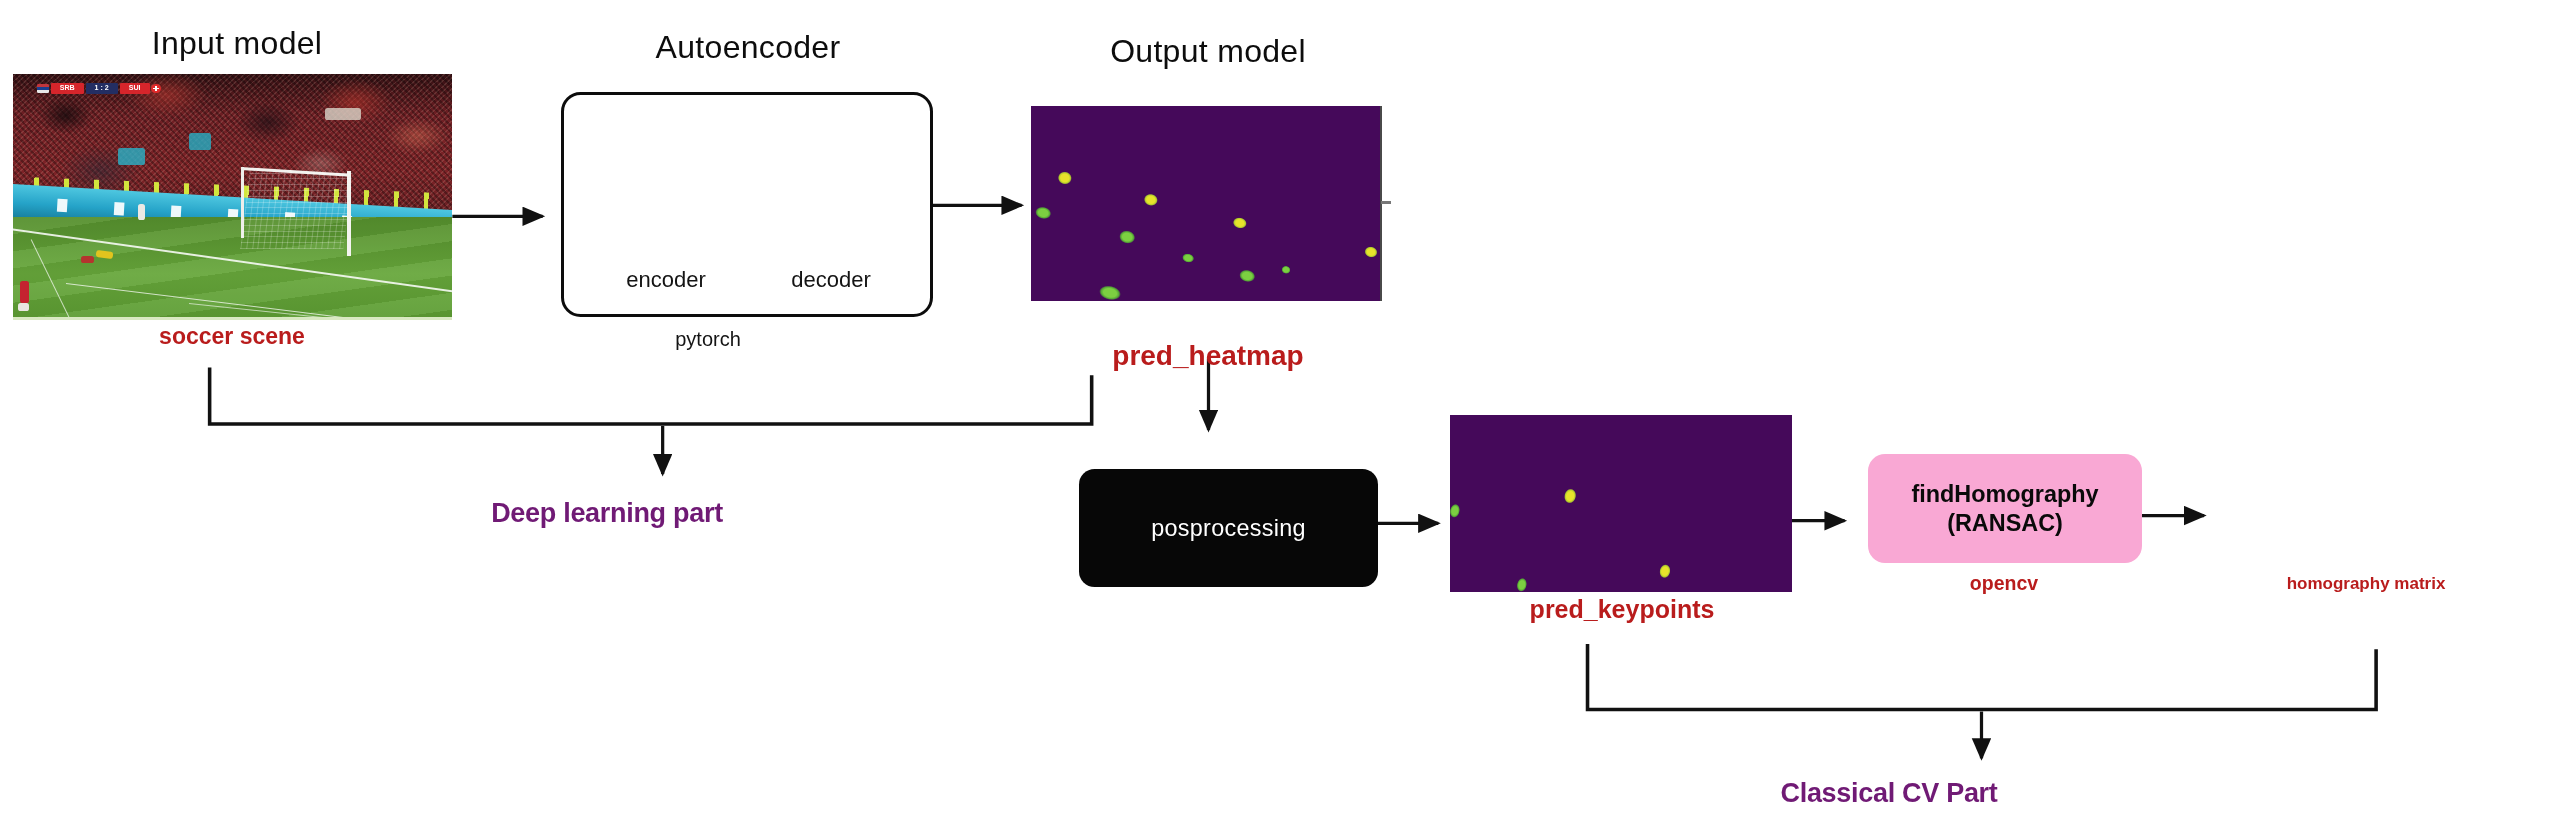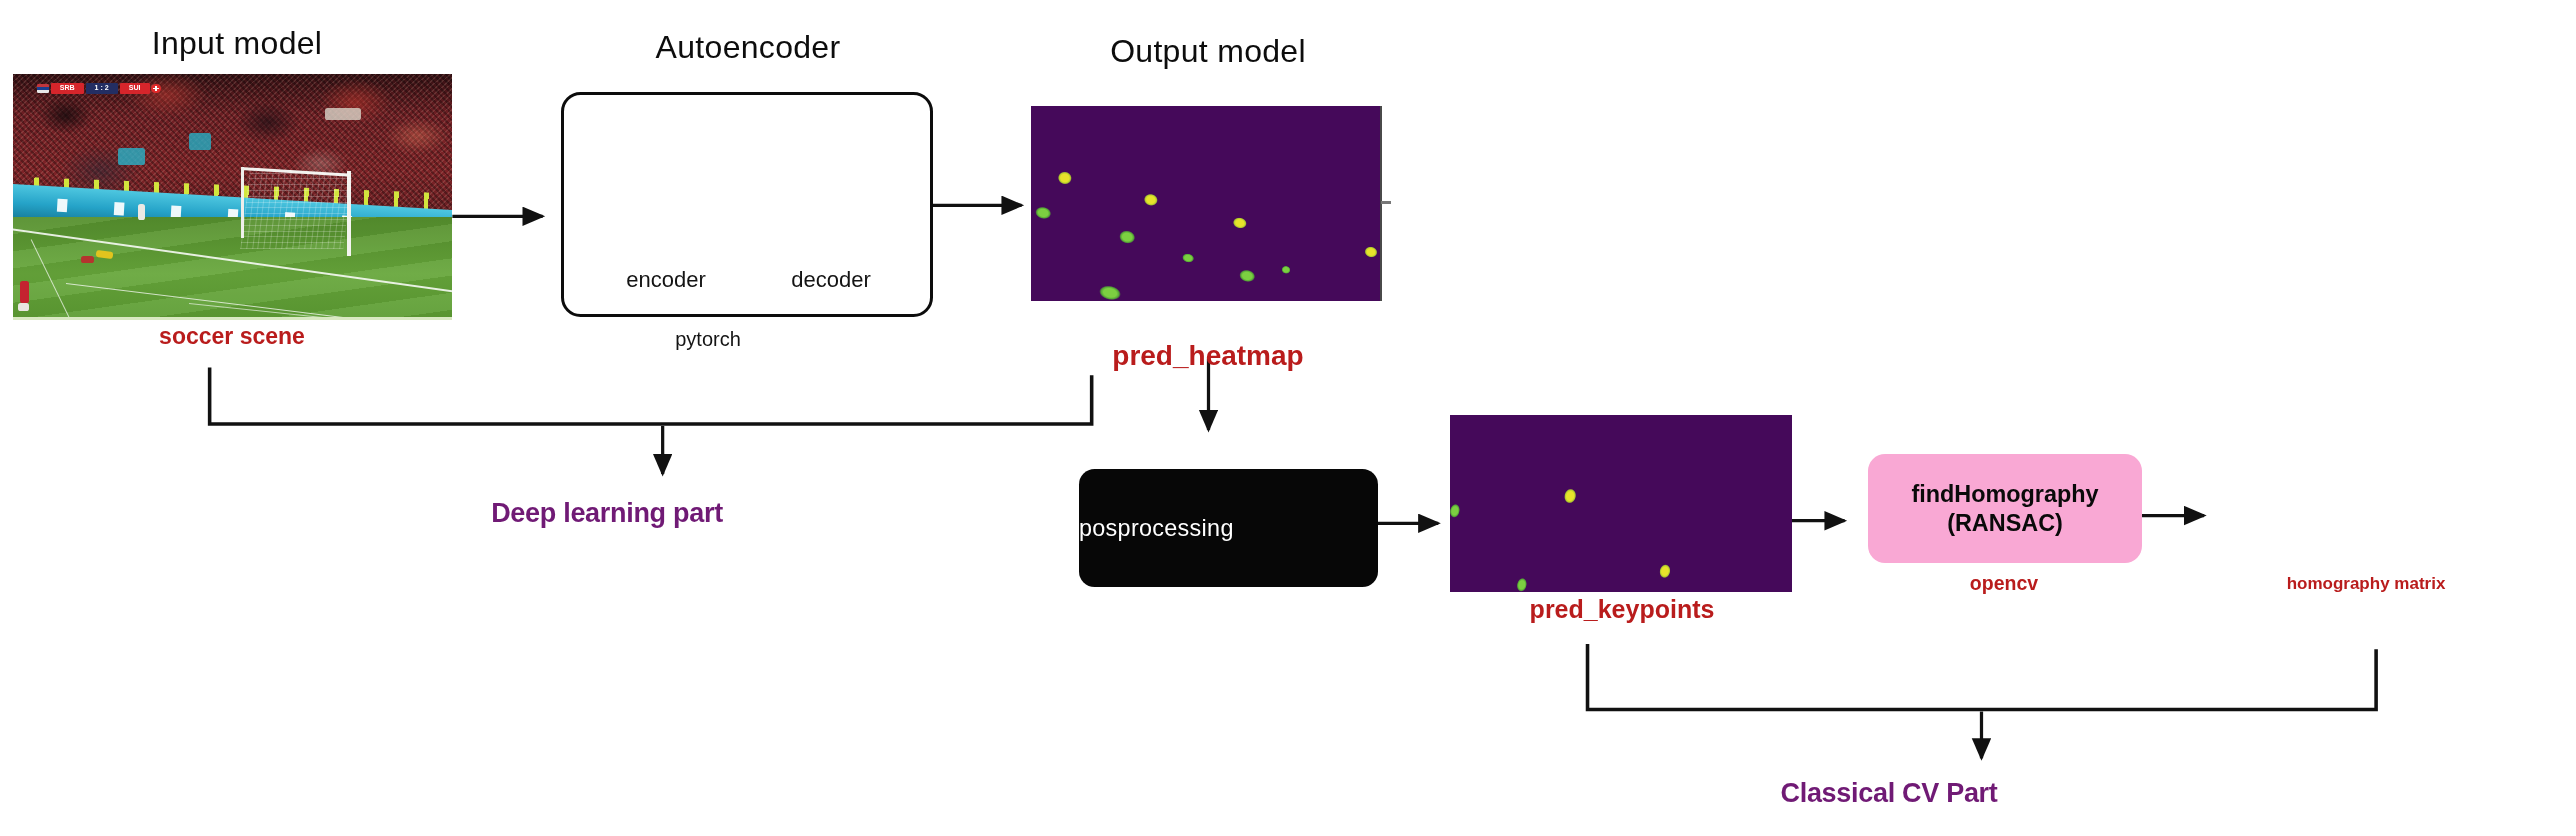--- a/index.html
+++ b/index.html
@@ -9,21 +9,21 @@
   }
   .abs{position:absolute;}
   .ctr{transform:translate(-50%,-50%);white-space:nowrap;}
   .title{font-size:32px;font-weight:500;letter-spacing:0.3px;color:#0d0d0d;}
   .imglabel{font-weight:bold;color:#b91c1c;}
   .seclabel{font-size:27px;font-weight:bold;color:#701a75;letter-spacing:-0.3px;}
   svg.wires{position:absolute;left:0;top:0;}
 
   
   .ae-box{left:561px;top:92px;width:372px;height:225px;background:#fff;border:3.2px solid #0c0c0c;border-radius:19.5px;box-sizing:border-box;}
-  .post-box{left:1079px;top:469px;width:299px;height:118px;border-radius:15.6px;background:#070707;display:flex;align-items:center;}
+  .post-box{left:1079px;top:469px;width:299px;height:118px;border-radius:15.6px;background:#070707;display:flex;align-items:center;justify-content:center;}
   .post-box .t{color:#fff;font-size:23.4px;letter-spacing:0.3px;}
   .findh-box{left:1868px;top:454px;width:274px;height:109px;border-radius:17px;background:#F88EDB;display:flex;flex-direction:column;align-items:center;justify-content:center;line-height:28.6px;}
   .findh-box .t{font-size:23.4px;font-weight:bold;color:#0a0a0a;}
   .matrix-box{left:2216px;top:401px;width:301px;height:184px;background:#fff;border:2.6px solid #0f0f0f;border-radius:21px;box-sizing:border-box;display:flex;flex-direction:column;align-items:center;justify-content:center;}
   .matrix-box .ml{font-size:22px;line-height:30.5px;color:#0c0c0c;}
 
   
   .hm{left:1031px;top:106px;width:349px;height:195px;background:#45095A;border-right:2.6px solid #4a4a4a;box-sizing:content-box;}
   .kp{left:1450px;top:415px;width:342px;height:177px;background:#45095A;overflow:hidden;}
   .hm{overflow:hidden;}

